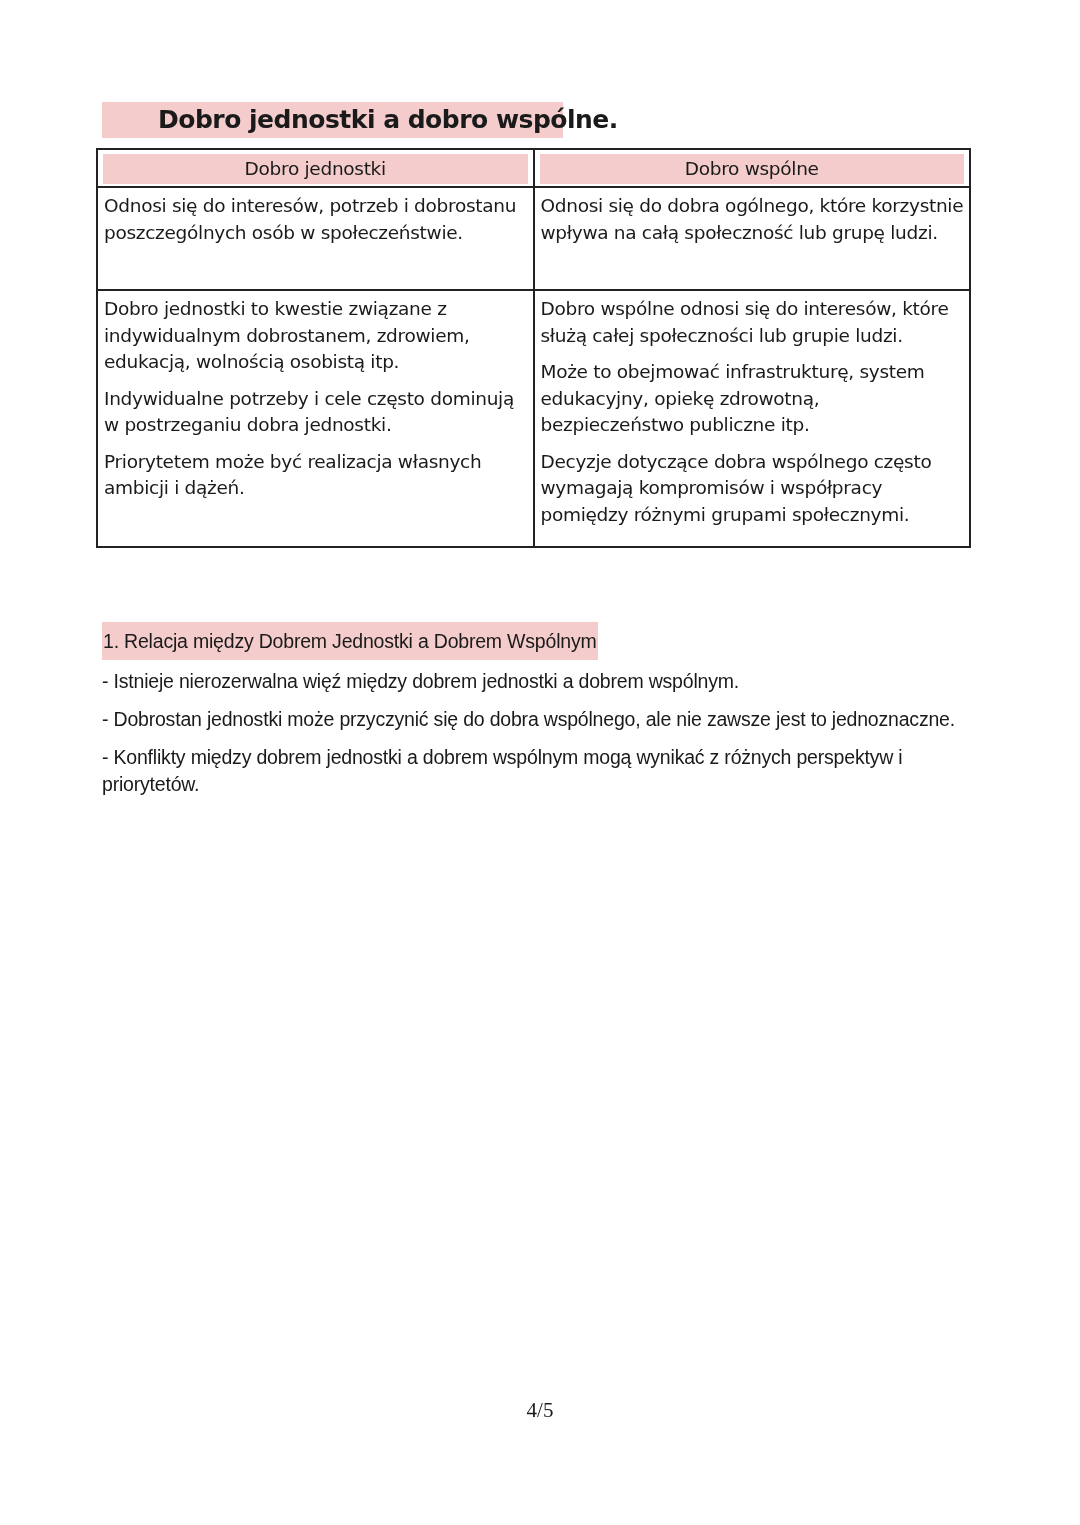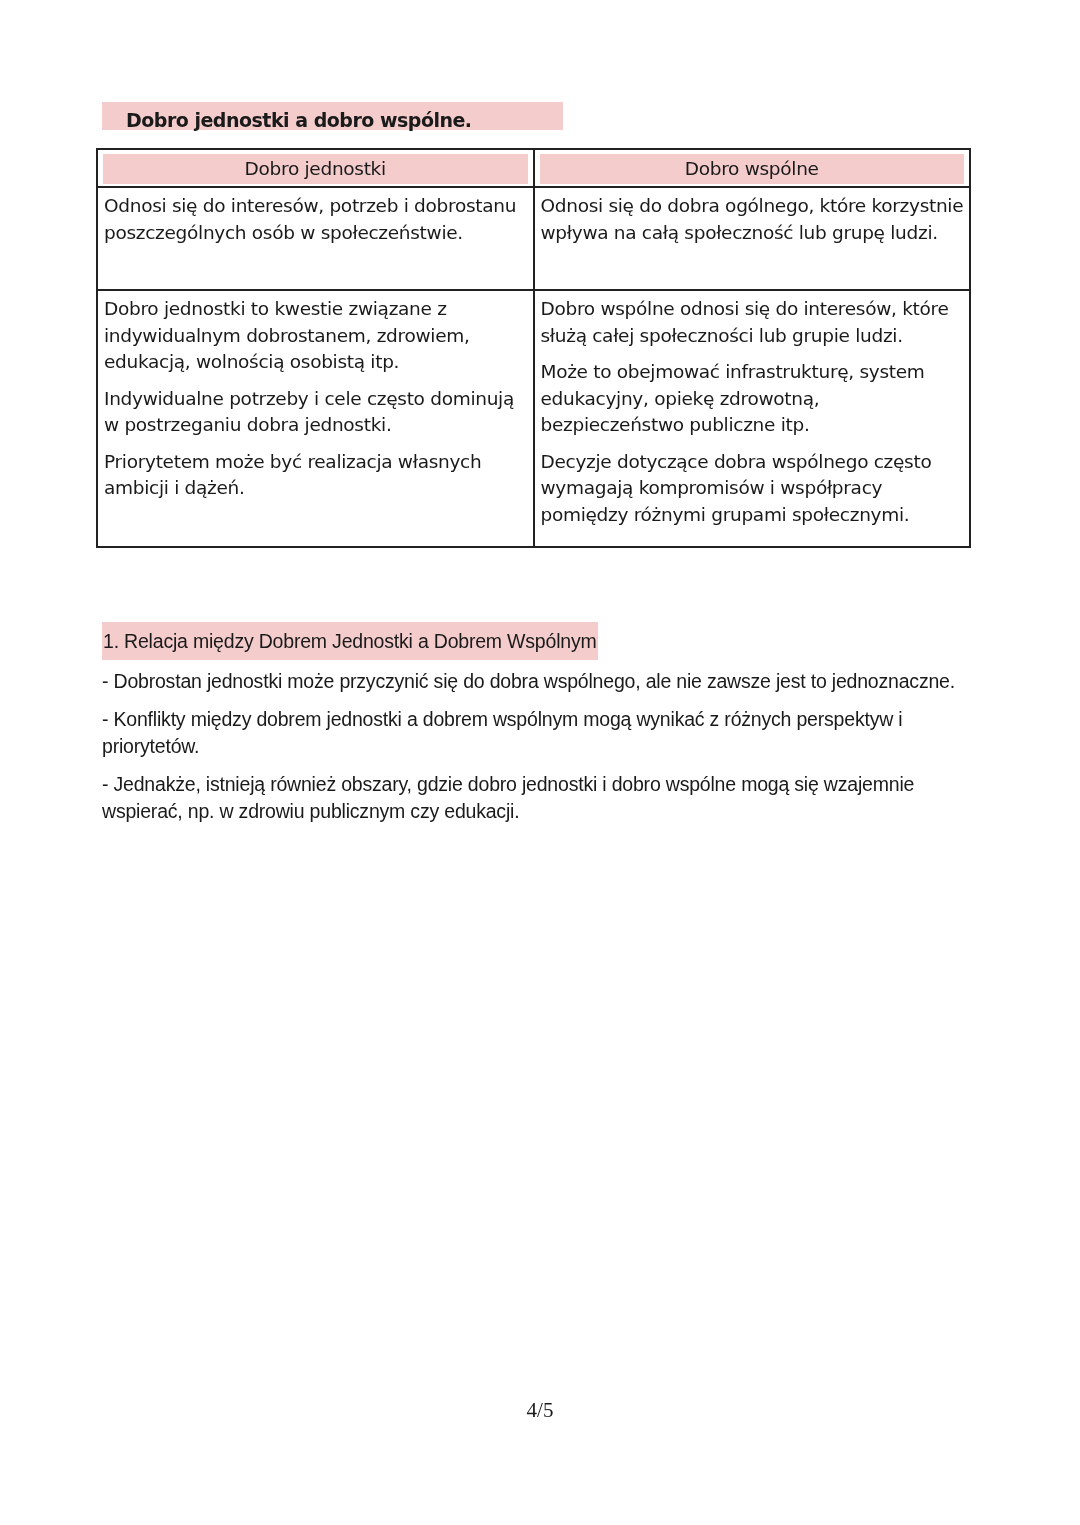--- a/index.html
+++ b/index.html
@@ -3,25 +3,25 @@
   <meta charset="utf-8">
   <style>
     html, body { margin: 0; padding: 0; background: #ffffff; }
     body {
       width: 1080px; height: 1525px; position: relative; overflow: hidden;
       font-family: "Liberation Sans", "DejaVu Sans", sans-serif;
       color: #1a1a1a;
     }
     .title {
       position: absolute; left: 102px; top: 102px;
-      width: 461px; height: 28px;
+      width: 461px; height: 36px;
       background: #f4cccc;
       font-family: "DejaVu Sans", sans-serif;
-      font-weight: bold; font-size: 19px; line-height: 36px;
-      padding-left: 24px; box-sizing: border-box; white-space: nowrap;
+      font-weight: bold; font-size: 25px; line-height: 36px;
+      padding-left: 56px; box-sizing: border-box; white-space: nowrap;
       letter-spacing: -0.5px;
     }
     table.cmp {
       position: absolute; left: 96px; top: 148px;
       width: 875px; border-collapse: collapse;
       font-family: "DejaVu Sans", sans-serif; font-size: 18.5px; line-height: 26.5px;
       letter-spacing: -0.3px;
       border-radius: 15px;
     }
     table.cmp td, table.cmp th {
@@ -86,21 +86,21 @@
       <p class="cell-p">Może to obejmować infrastrukturę, system edukacyjny, opiekę zdrowotną, bezpieczeństwo publiczne itp.</p>
       <p class="cell-p">Decyzje dotyczące dobra wspólnego często wymagają kompromisów i współpracy pomiędzy różnymi grupami społecznymi.</p>
     </td>
   </tr>
 </tbody>
   </table>
 
 <div class="notes">
   <div>
     <span class="hl">1. Relacja między Dobrem Jednostki a Dobrem Wspólnym</span>
+    <p class="para">- Istnieje nierozerwalna więź między dobrem jednostki a dobrem wspólnym.</p>
     <p class="para">- Dobrostan jednostki może przyczynić się do dobra wspólnego, ale nie zawsze jest to jednoznaczne.</p>
   </div>
   <div>
     <p class="para">- Konflikty między dobrem jednostki a dobrem wspólnym mogą wynikać z różnych perspektyw i priorytetów.</p>
-    <p class="para">- Jednakże, istnieją również obszary, gdzie dobro jednostki i dobro wspólne mogą się wzajemnie wspierać, np. w zdrowiu publicznym czy edukacji.</p>
   </div>
 </div>
 
 <div class="page-num">4/5</div>
 
 </body></html>

